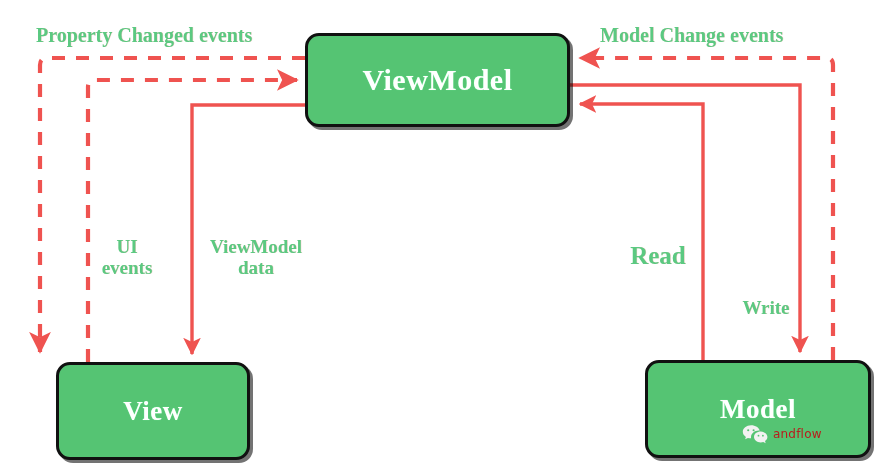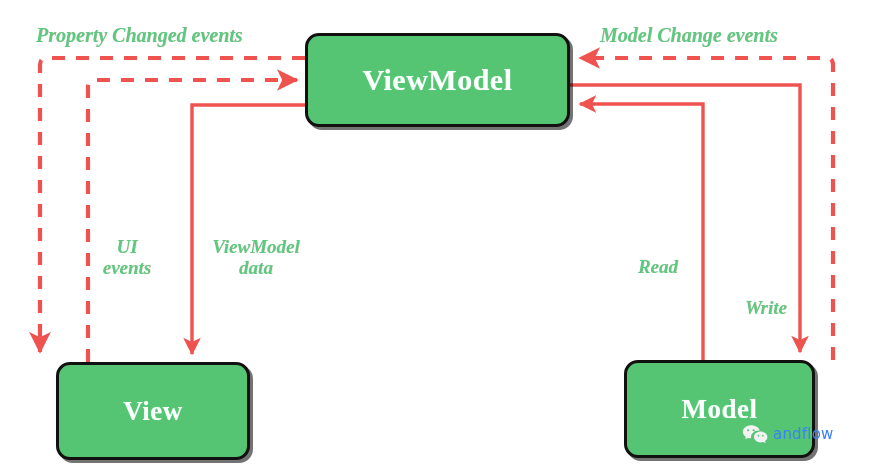--- a/index.html
+++ b/index.html
@@ -52,37 +52,36 @@
   #node-viewmodel .node-label { font-size: 30px; }
   #node-view {
     left: 26px;
     top: 362px;
     width: 194px;
     height: 98px;
     margin-left: 30px;
   }
   #node-view .node-label { font-size: 27px; }
   #node-model {
-    left: 624px;
+    left: 645px;
     top: 360px;
-    width: 191px;
+    width: 226px;
     height: 98px;
   }
   #node-model .node-label { font-size: 27px; }
 
   .edge-label {
     position: absolute;
     color: #5bc981;
     font-family: "Liberation Serif", "DejaVu Serif", serif;
     font-weight: bold;
     white-space: pre;
     text-align: center;
     line-height: 1.12;
     text-shadow: 0.5px 0 0 rgba(235,110,100,0.35);
-    font-style: italic;
   }
   #label-property-changed {
     left: 36px;
     top: 24px;
     font-size: 20px;
   }
   #label-model-change {
     left: 600px;
     top: 24px;
     font-size: 20px;
@@ -94,45 +93,45 @@
     font-size: 19px;
   }
   #label-viewmodel-data {
     left: 194px;
     top: 236px;
     width: 124px;
     font-size: 19px;
   }
   #label-read {
     left: 626px;
-    top: 256px;
+    top: 242px;
     width: 64px;
-    font-size: 19px;
+    font-size: 25px;
   }
   #label-write {
     left: 731px;
     top: 253px;
     width: 70px;
     font-size: 19px;
     margin-top: 44px;
   }
 
   #watermark {
     position: absolute;
     left: 742px;
     top: 424px;
     display: flex;
     align-items: center;
     gap: 5px;
     pointer-events: none;
   }
   #watermark-text {
-    color: #3b82f6;
+    color: #b91c1c;
     font-family: "DejaVu Sans", "Liberation Sans", sans-serif;
-    font-size: 15px;
+    font-size: 12px;
     letter-spacing: 0.2px;
   }
   #wechat-icon { display: block; }
 </style>
 </head>
 <body>
 
 <div id="canvas">
 
   <svg id="diagram-svg" viewBox="0 0 880 470" xmlns="http://www.w3.org/2000/svg">

